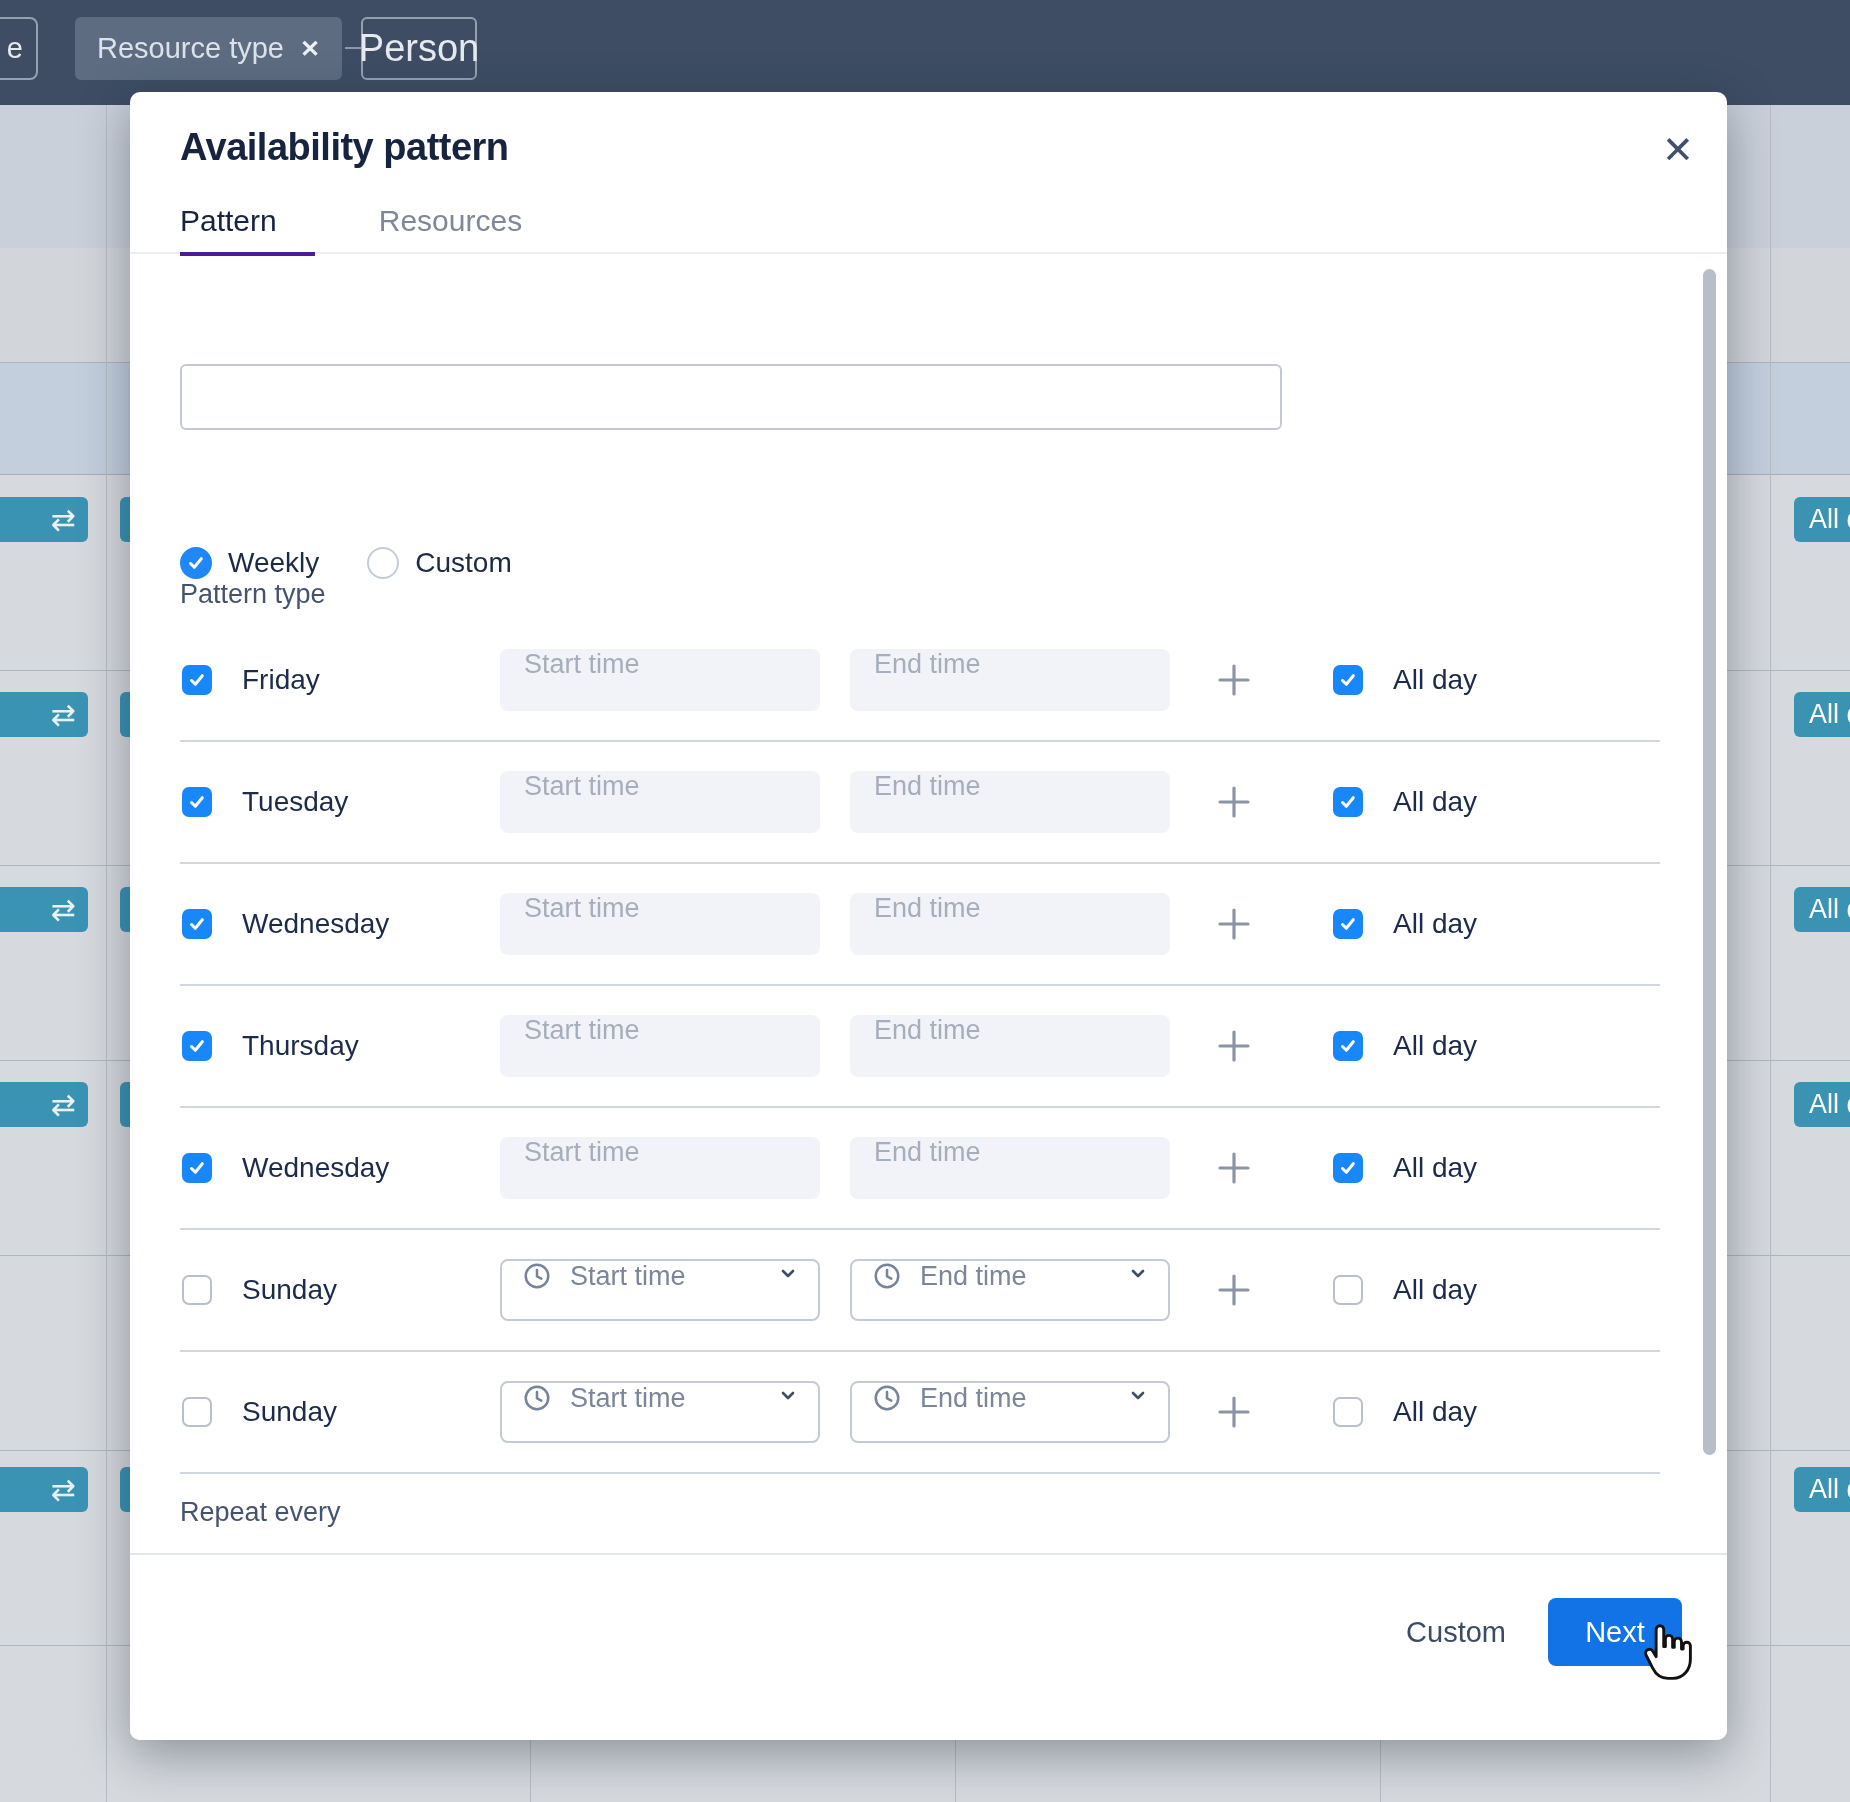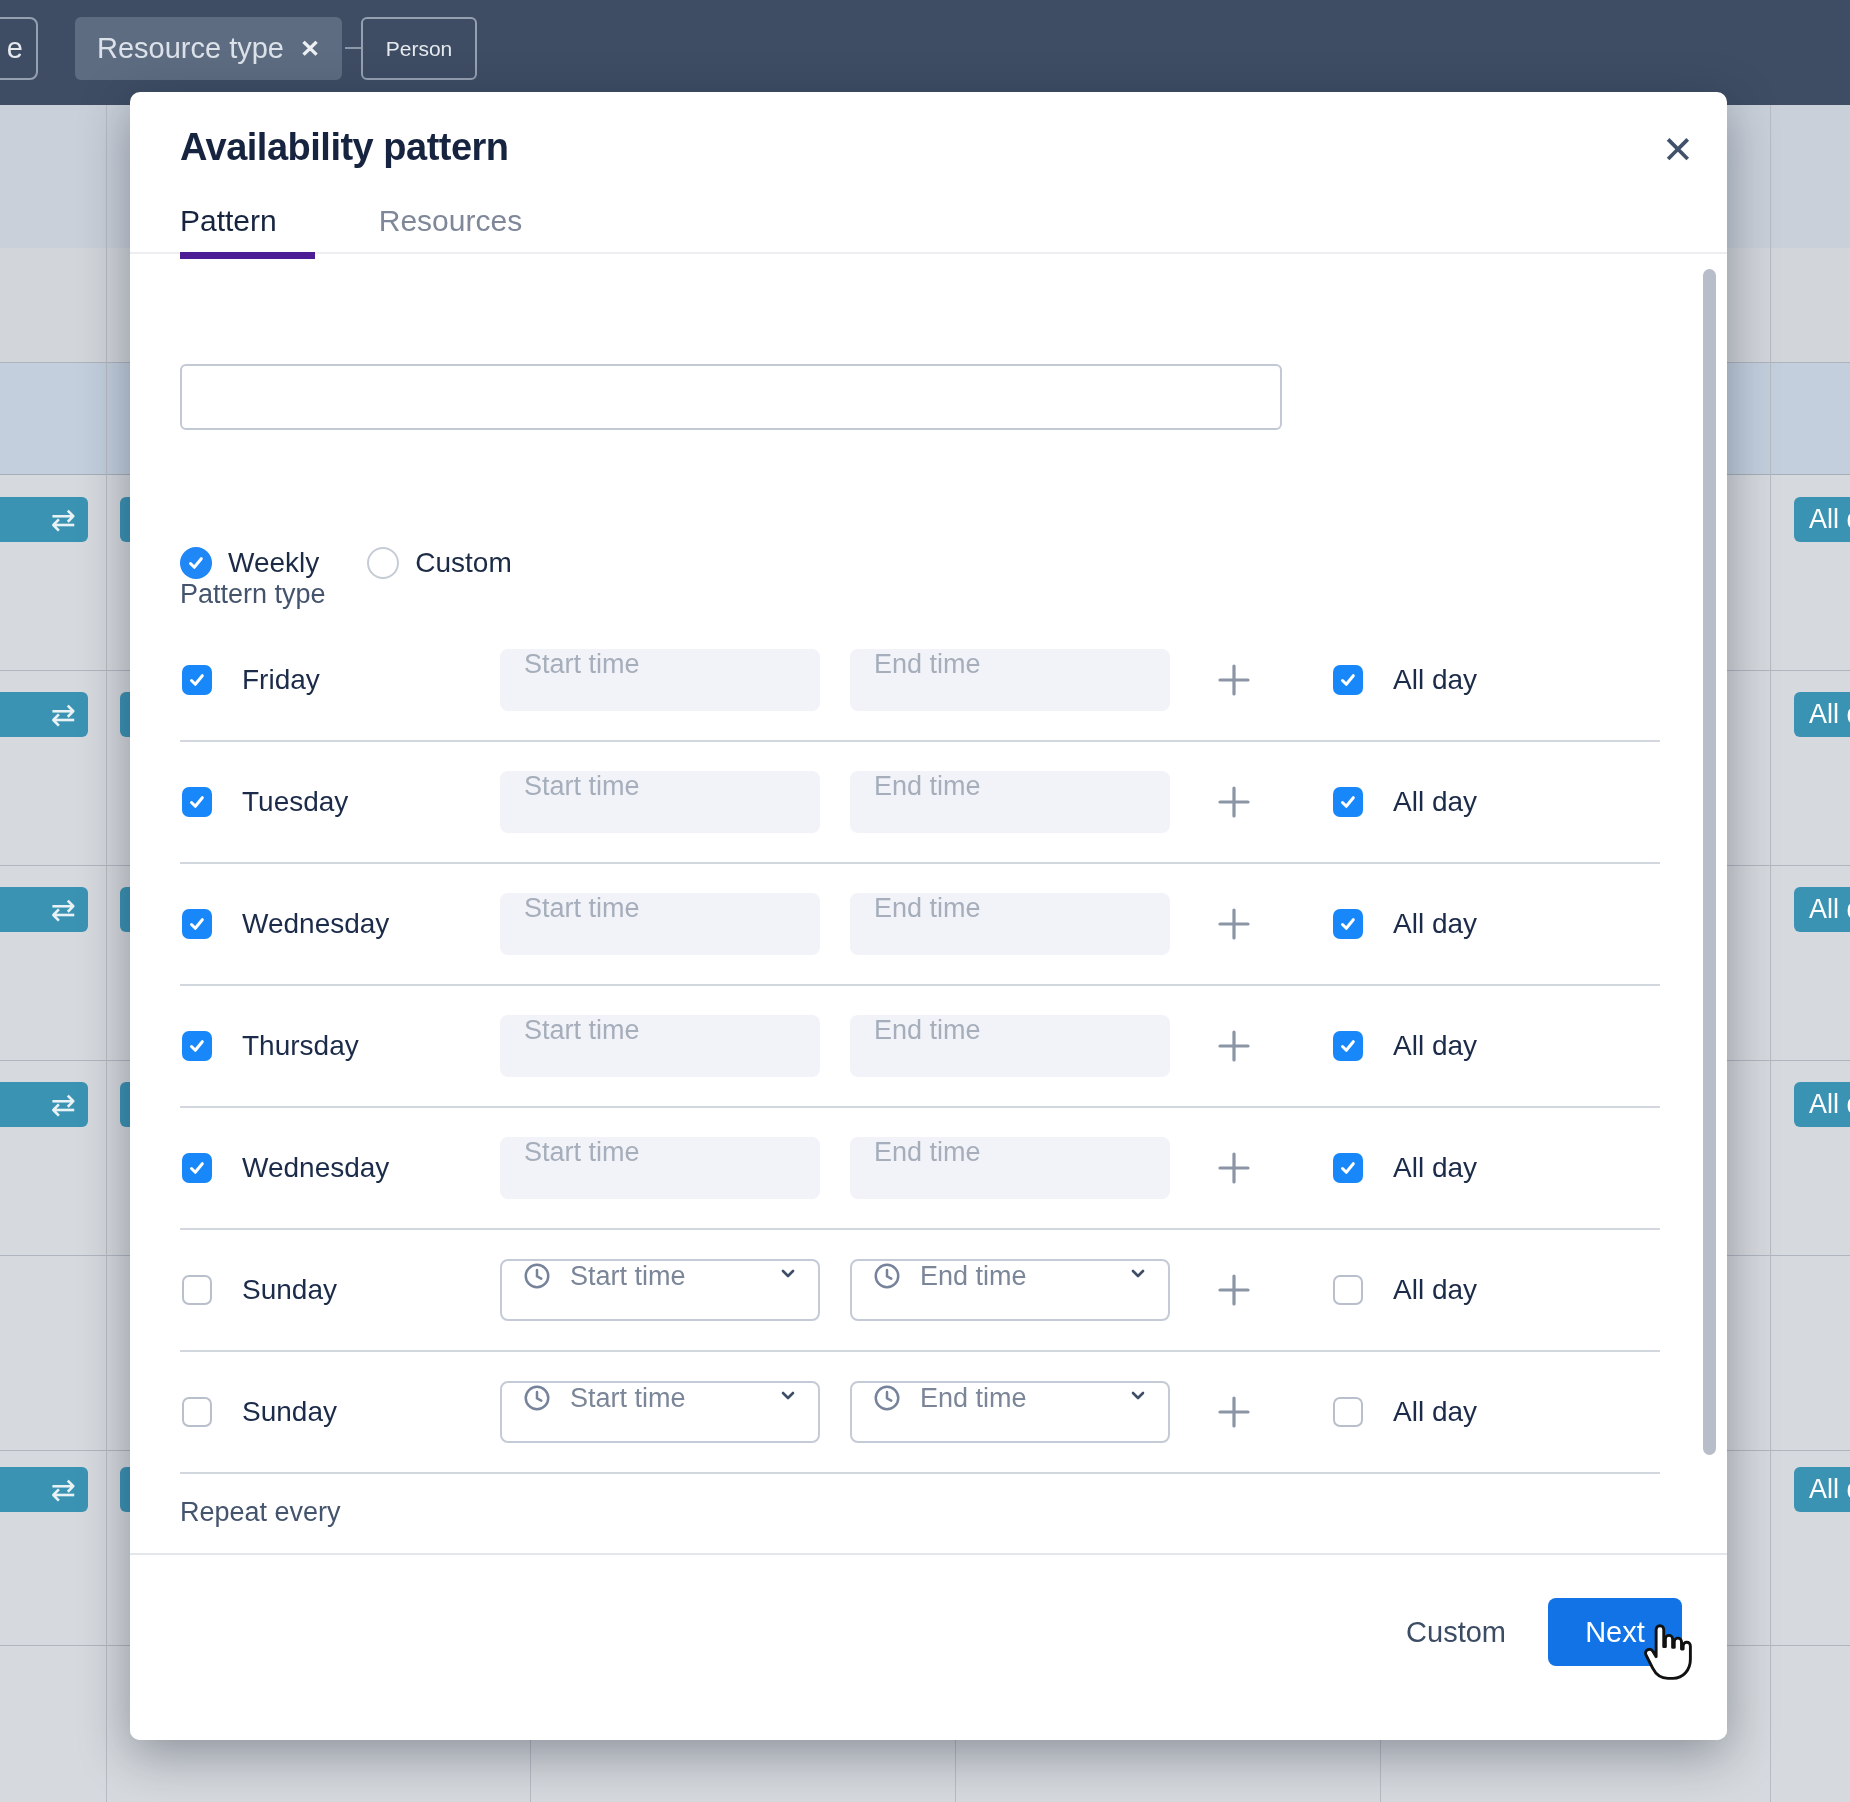--- a/index.html
+++ b/index.html
@@ -22,21 +22,21 @@
     left:75px; top:17px; height:63px; padding:0 22px;
     background:#5d6c80; border-radius:6px;
     display:flex; align-items:center; gap:16px;
     color:#dce2e9; font-size:29px;
   }
   .chip-x { color:#eef1f4; font-size:24px; font-weight:700; }
   .connector { left:345px; top:47px; width:16px; height:2px; background:#8c97a8; }
   .person-btn {
     left:361px; top:17px; width:116px; height:63px;
     border:2px solid #95a0b1; border-radius:6px;
-    color:#e6eaef; font-size:21px; display:flex; align-items:center; justify-content:center;
+    color:#e6eaef; font-size:38px; display:flex; align-items:center; justify-content:center;
   }
 
   .band1 { left:0; top:105px; width:1850px; height:143px; background:#c9d0d9; z-index:0; }
   .band2 { left:0; top:248px; width:1850px; height:114px; background:#d2d5d9; z-index:0; }
   .band3 { left:0; top:362px; width:1850px; height:113px; background:#c3cfdd;
            border-top:1px solid #aeb4bd; border-bottom:1px solid #a7aeb8; z-index:0; }
   .hline { left:0; width:1850px; height:1px; background:#b0b6bf; z-index:0; }
   .vline { top:105px; width:1px; height:1697px; background:#b7bcc4; z-index:1; }
 
   .ev { background:#3b93b4; height:45px; z-index:1; color:#fff; font-size:27px;
@@ -51,21 +51,21 @@
     left:130px; top:92px; width:1597px; height:1648px;
     background:#fff; border-radius:10px; z-index:3;
     box-shadow:0 14px 50px rgba(18,28,48,.38);
     padding-left:24px;
   }
   .modal-title { left:50px; top:34px; font-size:38px; font-weight:700; color:#17243f; letter-spacing:-.5px; }
   .close-btn { left:1520px; top:30px; width:56px; height:56px; font-size:38px; color:#42516b;
                display:flex; align-items:center; justify-content:center; cursor:pointer; }
   .tabs { left:50px; top:112px; display:flex; gap:64px; z-index:2; }
   .tab { font-size:30px; color:#7e8899; padding:0 2px 14px 0; }
-  .tab.active { color:#17243f; border-bottom:7px solid #4c1d95; padding-right:38px; }
+  .tab.active { color:#17243f; border-bottom:4px solid #4c1d95; padding-right:38px; }
   .tabs-border { left:0; top:160px; width:1597px; height:2px; background:#eceef2; }
 
   .field-label { font-size:27px; color:#44546d; }
   .text-input { left:50px; top:272px; width:1102px; height:66px;
                 border:2px solid #c2c9d4; border-radius:6px; background:#fff;
                 font-size:27px; color:#1b2b49; padding:0 20px; outline:none; }
 
   .radio-row { left:50px; top:455px; display:flex; align-items:center; gap:48px; }
   .radio-opt { display:flex; align-items:center; gap:16px; }
   .radio { width:32px; height:32px; border-radius:50%; }

